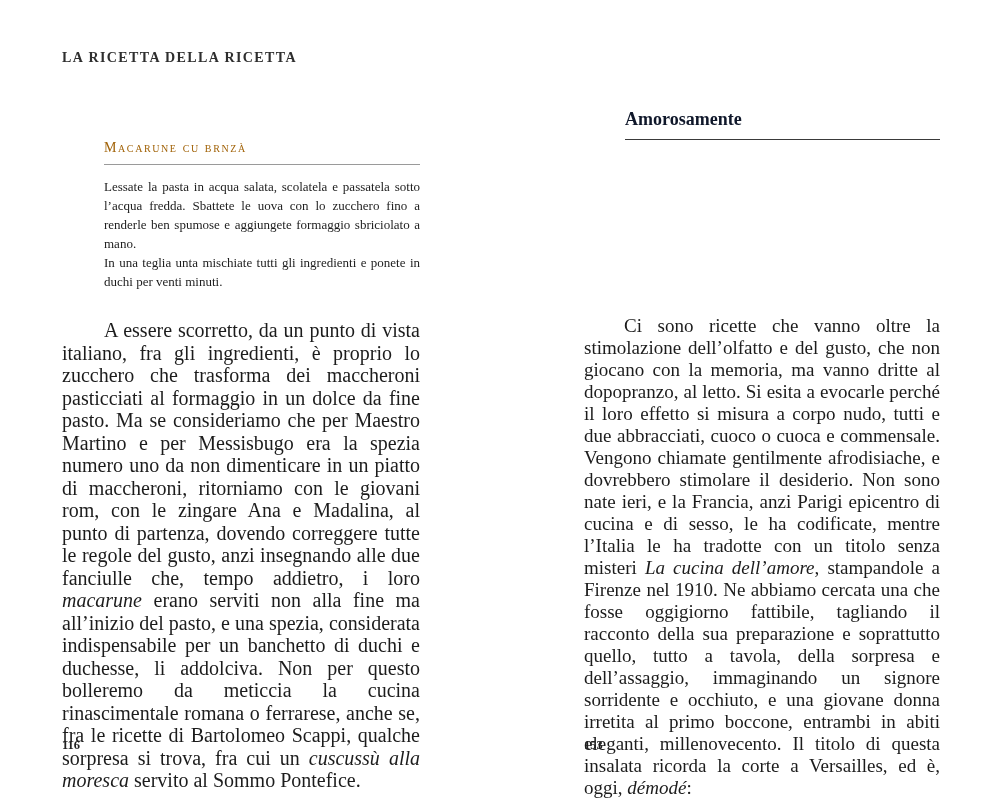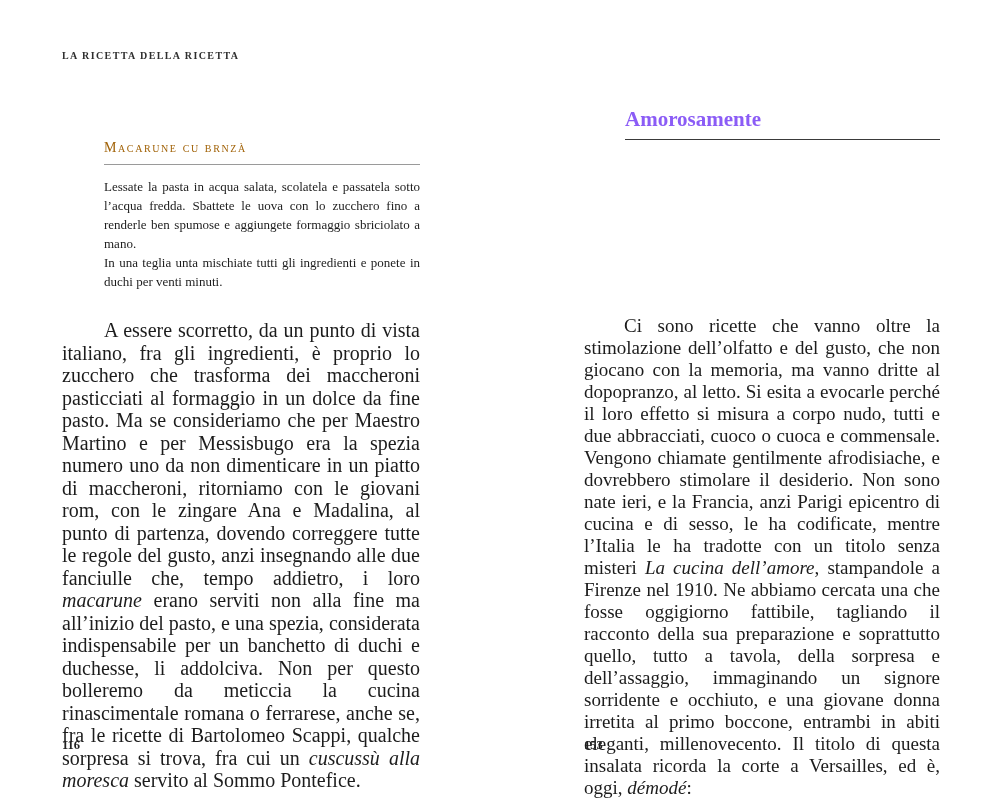--- a/index.html
+++ b/index.html
@@ -16,21 +16,21 @@
     font-family: "Liberation Serif", "DejaVu Serif", serif;
     color: #1c1c1c;
     overflow: hidden;
   }
 
   
   .running-header {
     position: absolute;
     left: 62px;
     top: 50px;
-    font-size: 10px;
+    font-size: 14px;
     font-weight: 700;
     letter-spacing: 1.4px;
     color: #2e2e2e;
   }
   .left-content {
     position: absolute;
     left: 62px;
     top: 108px;
     width: 358px;
   }
@@ -82,24 +82,24 @@
 
   
   .right-title-block {
     position: absolute;
     left: 584px;
     top: 106px;
     width: 356px;
   }
   .chapter-title {
     margin: 0 0 0 41px;
-    font-size: 21px;
+    font-size: 18px;
     font-weight: 700;
     line-height: 26px;
-    color: #8b5cf6;
+    color: #0f172a;
   }
   .title-rule {
     margin: 7px 0 0 41px;
     width: 315px;
     border: 0;
     border-top: 1px solid #3a3a3a;
     height: 0;
   }
   .right-body {
     position: absolute;

